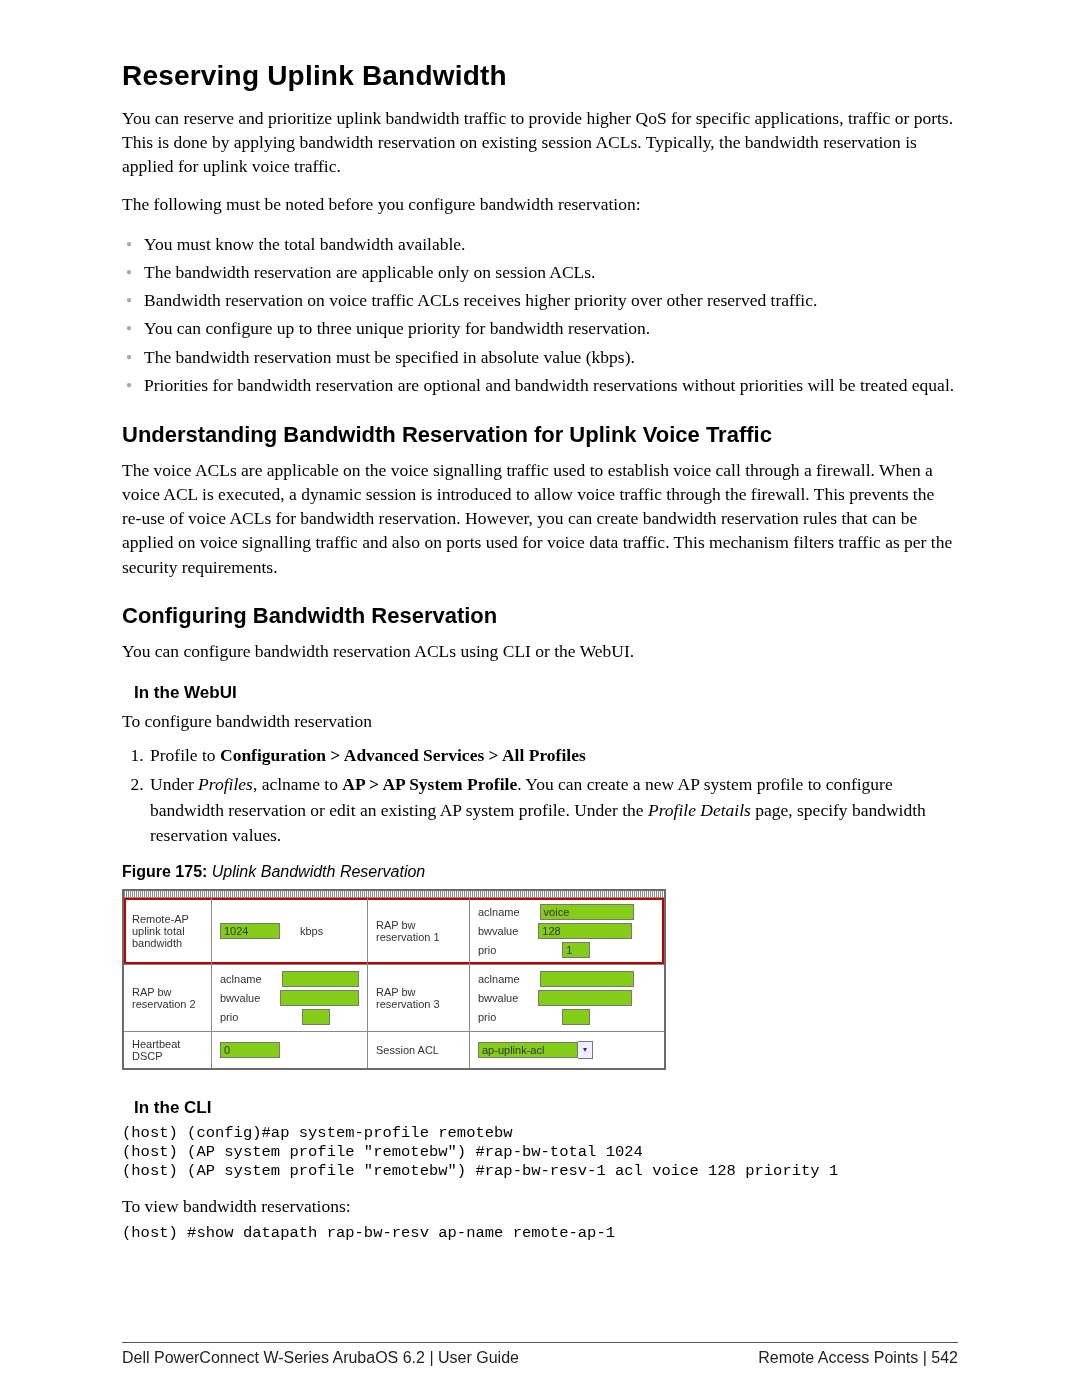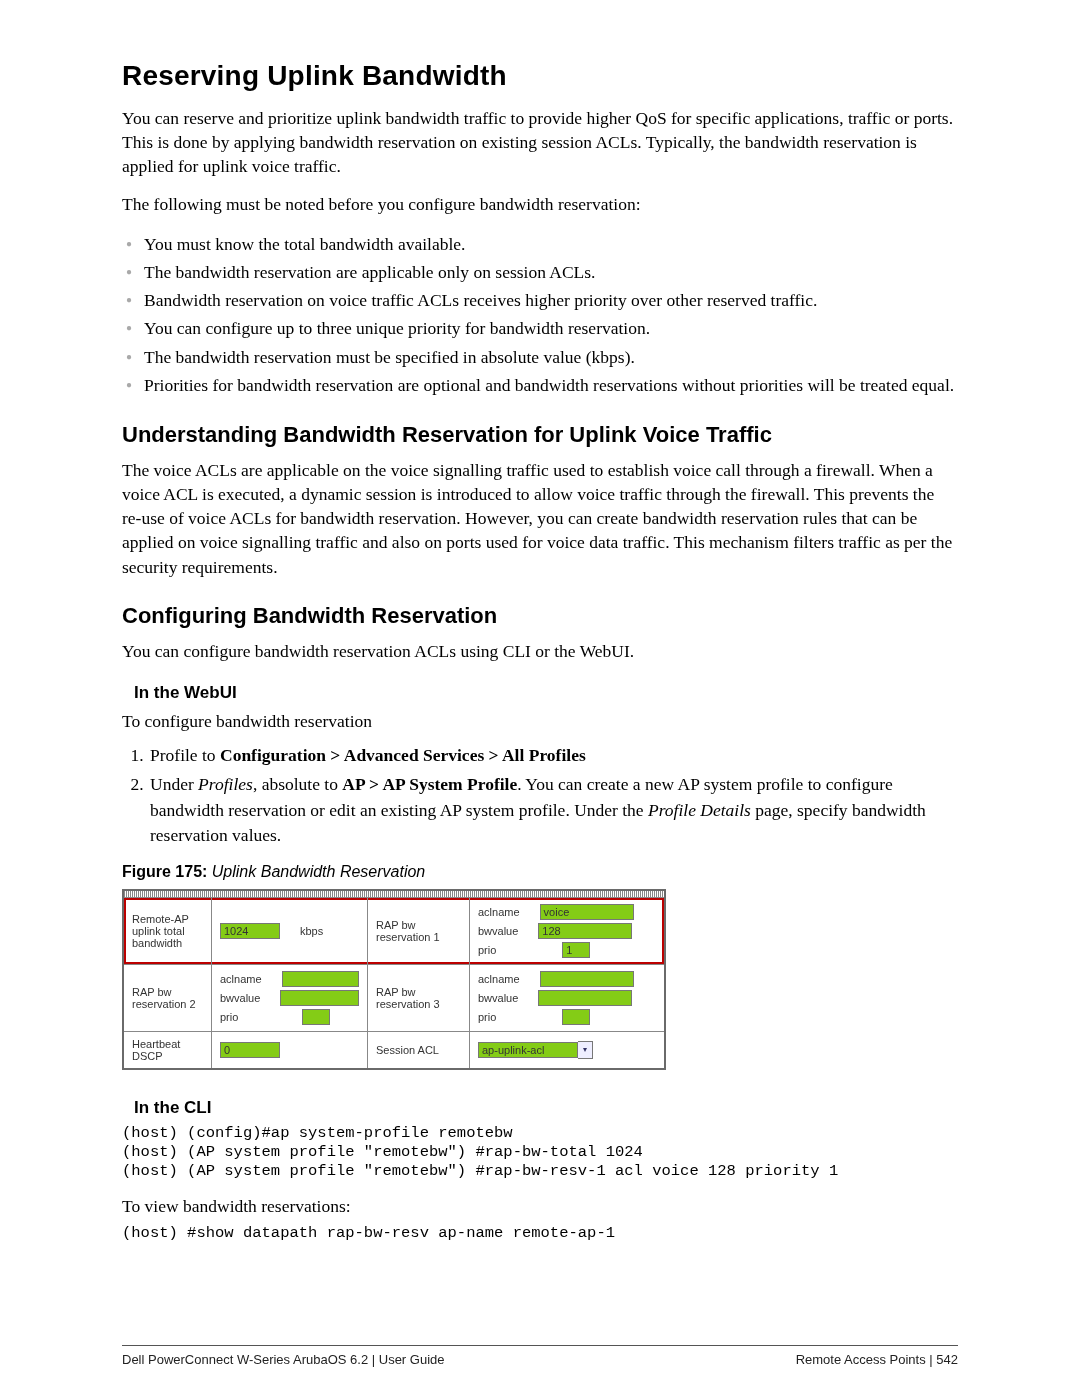--- a/index.html
+++ b/index.html
@@ -145,21 +145,21 @@
     white-space: pre;
   }
   .footer-line {
     position: absolute;
     left: 122px;
     right: 122px;
     bottom: 30px;
     border-top: 1px solid #555;
     padding-top: 6px;
     font-family: Arial, Helvetica, sans-serif;
-    font-size: 13px;
+    font-size: 16px;
     display: flex;
     justify-content: space-between;
     color: #222;
   }
 </style>
 </head>
 <body>
 
 <div class="page">
 
@@ -185,21 +185,21 @@
   <p class="body">You can configure bandwidth reservation ACLs using CLI or the WebUI.</p>
 
   <h3 class="subsub">In the WebUI</h3>
   <p class="body" style="margin-bottom:10px">To configure bandwidth reservation</p>
 
   <ol class="steps">
     <li>
       <span>Profile to </span><strong>Configuration &gt; Advanced Services &gt; All Profiles</strong>
     </li>
     <li>
-      <span>Under </span><em>Profiles</em><span>, absolute to </span><strong>AP &gt; AP System Profile</strong><span>. You can create a new AP system profile to configure bandwidth reservation or edit an existing AP system profile. Under the </span><em>Profile Details</em><span> page, specify bandwidth reservation values.</span>
+      <span>Under </span><em>Profiles</em><span>, aclname to </span><strong>AP &gt; AP System Profile</strong><span>. You can create a new AP system profile to configure bandwidth reservation or edit an existing AP system profile. Under the </span><em>Profile Details</em><span> page, specify bandwidth reservation values.</span>
     </li>
   </ol>
 
   <div class="fig-caption">
     <span class="fig-label">Figure 175:</span><span class="fig-title"> Uplink Bandwidth Reservation</span>
   </div>
 
   <div class="figure-box">
     <div class="fig-topstrip"></div>
 

